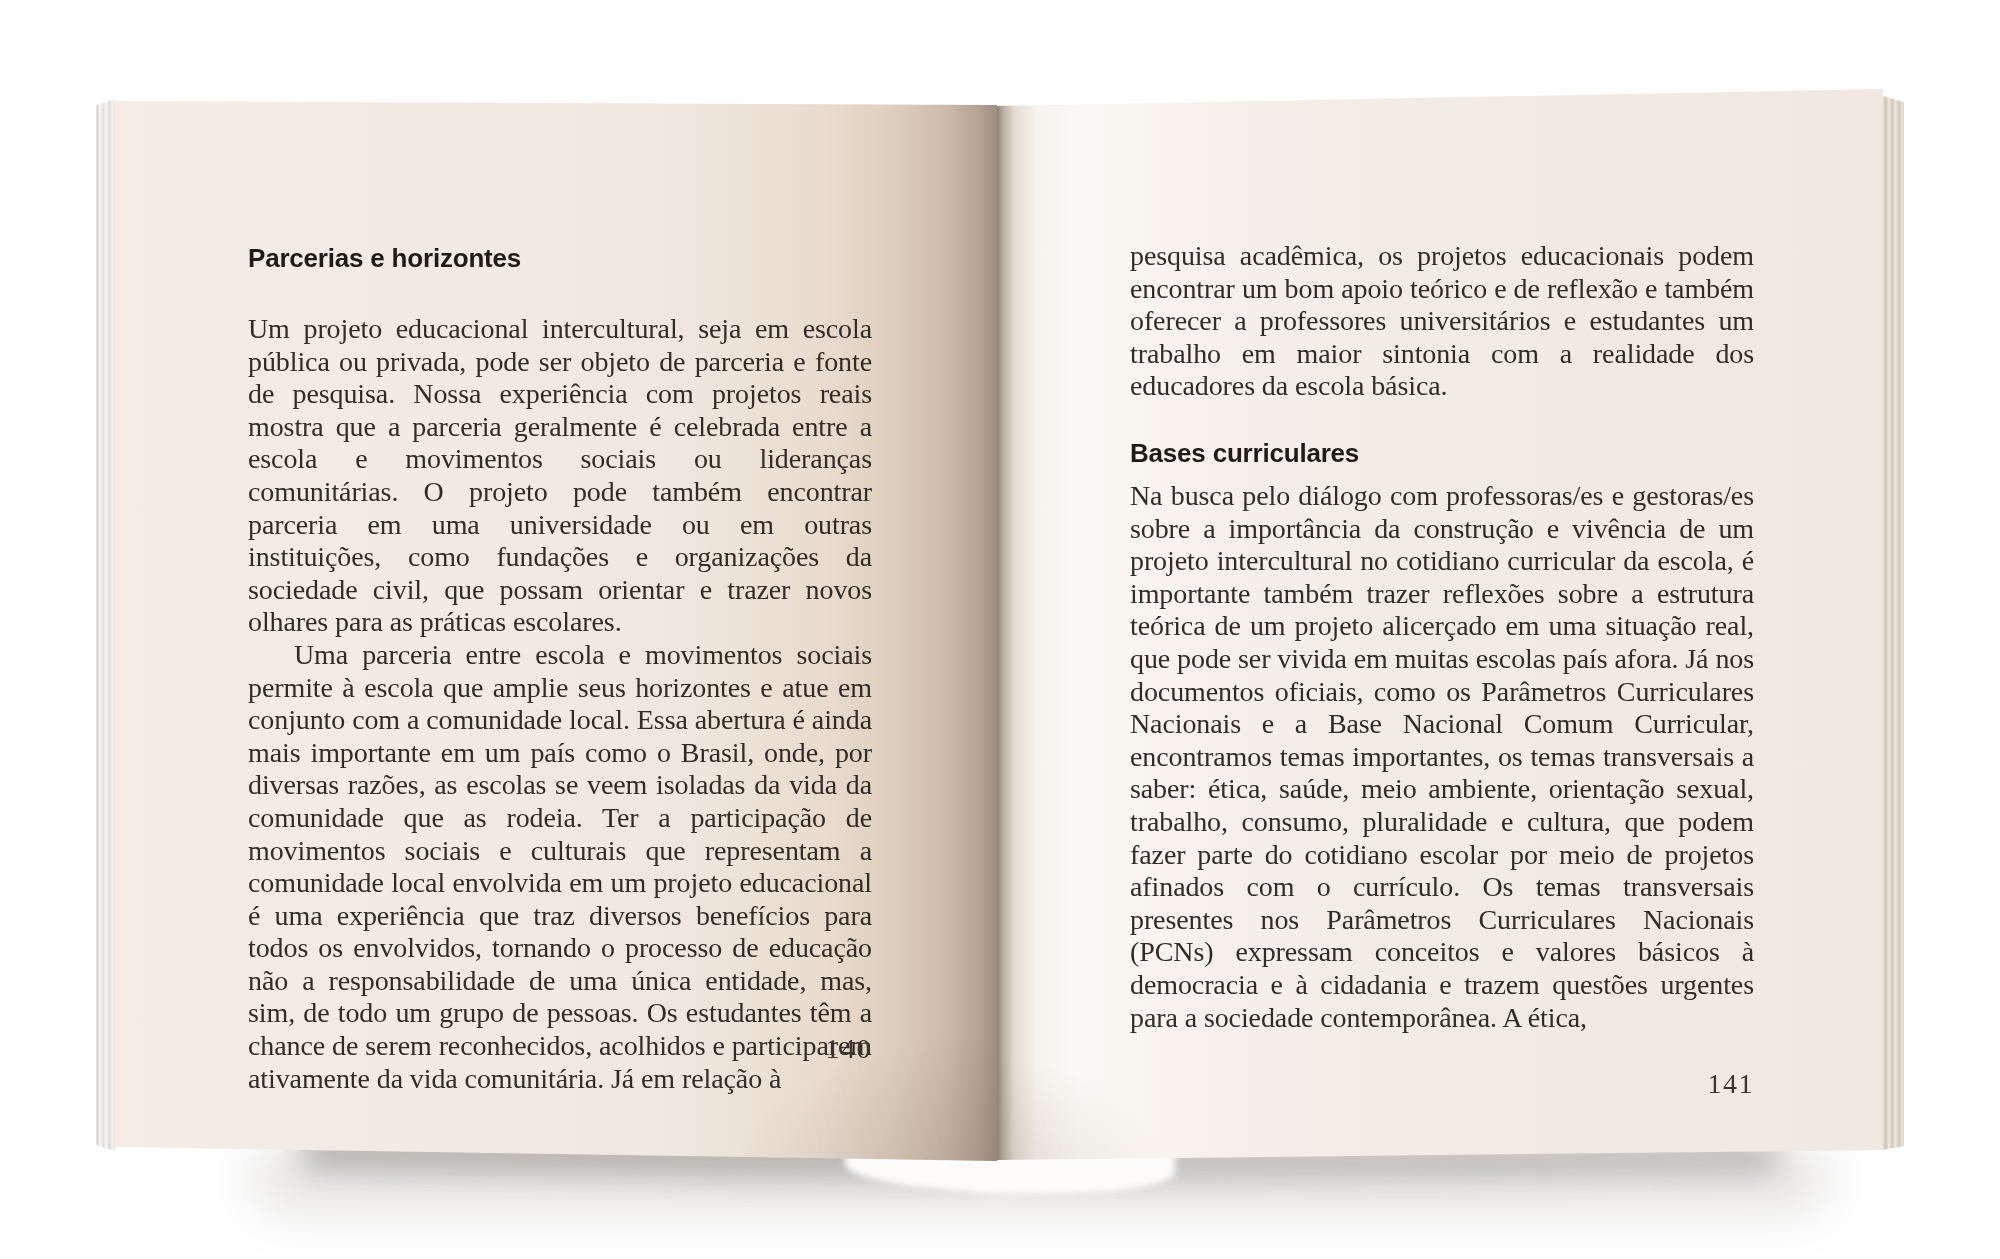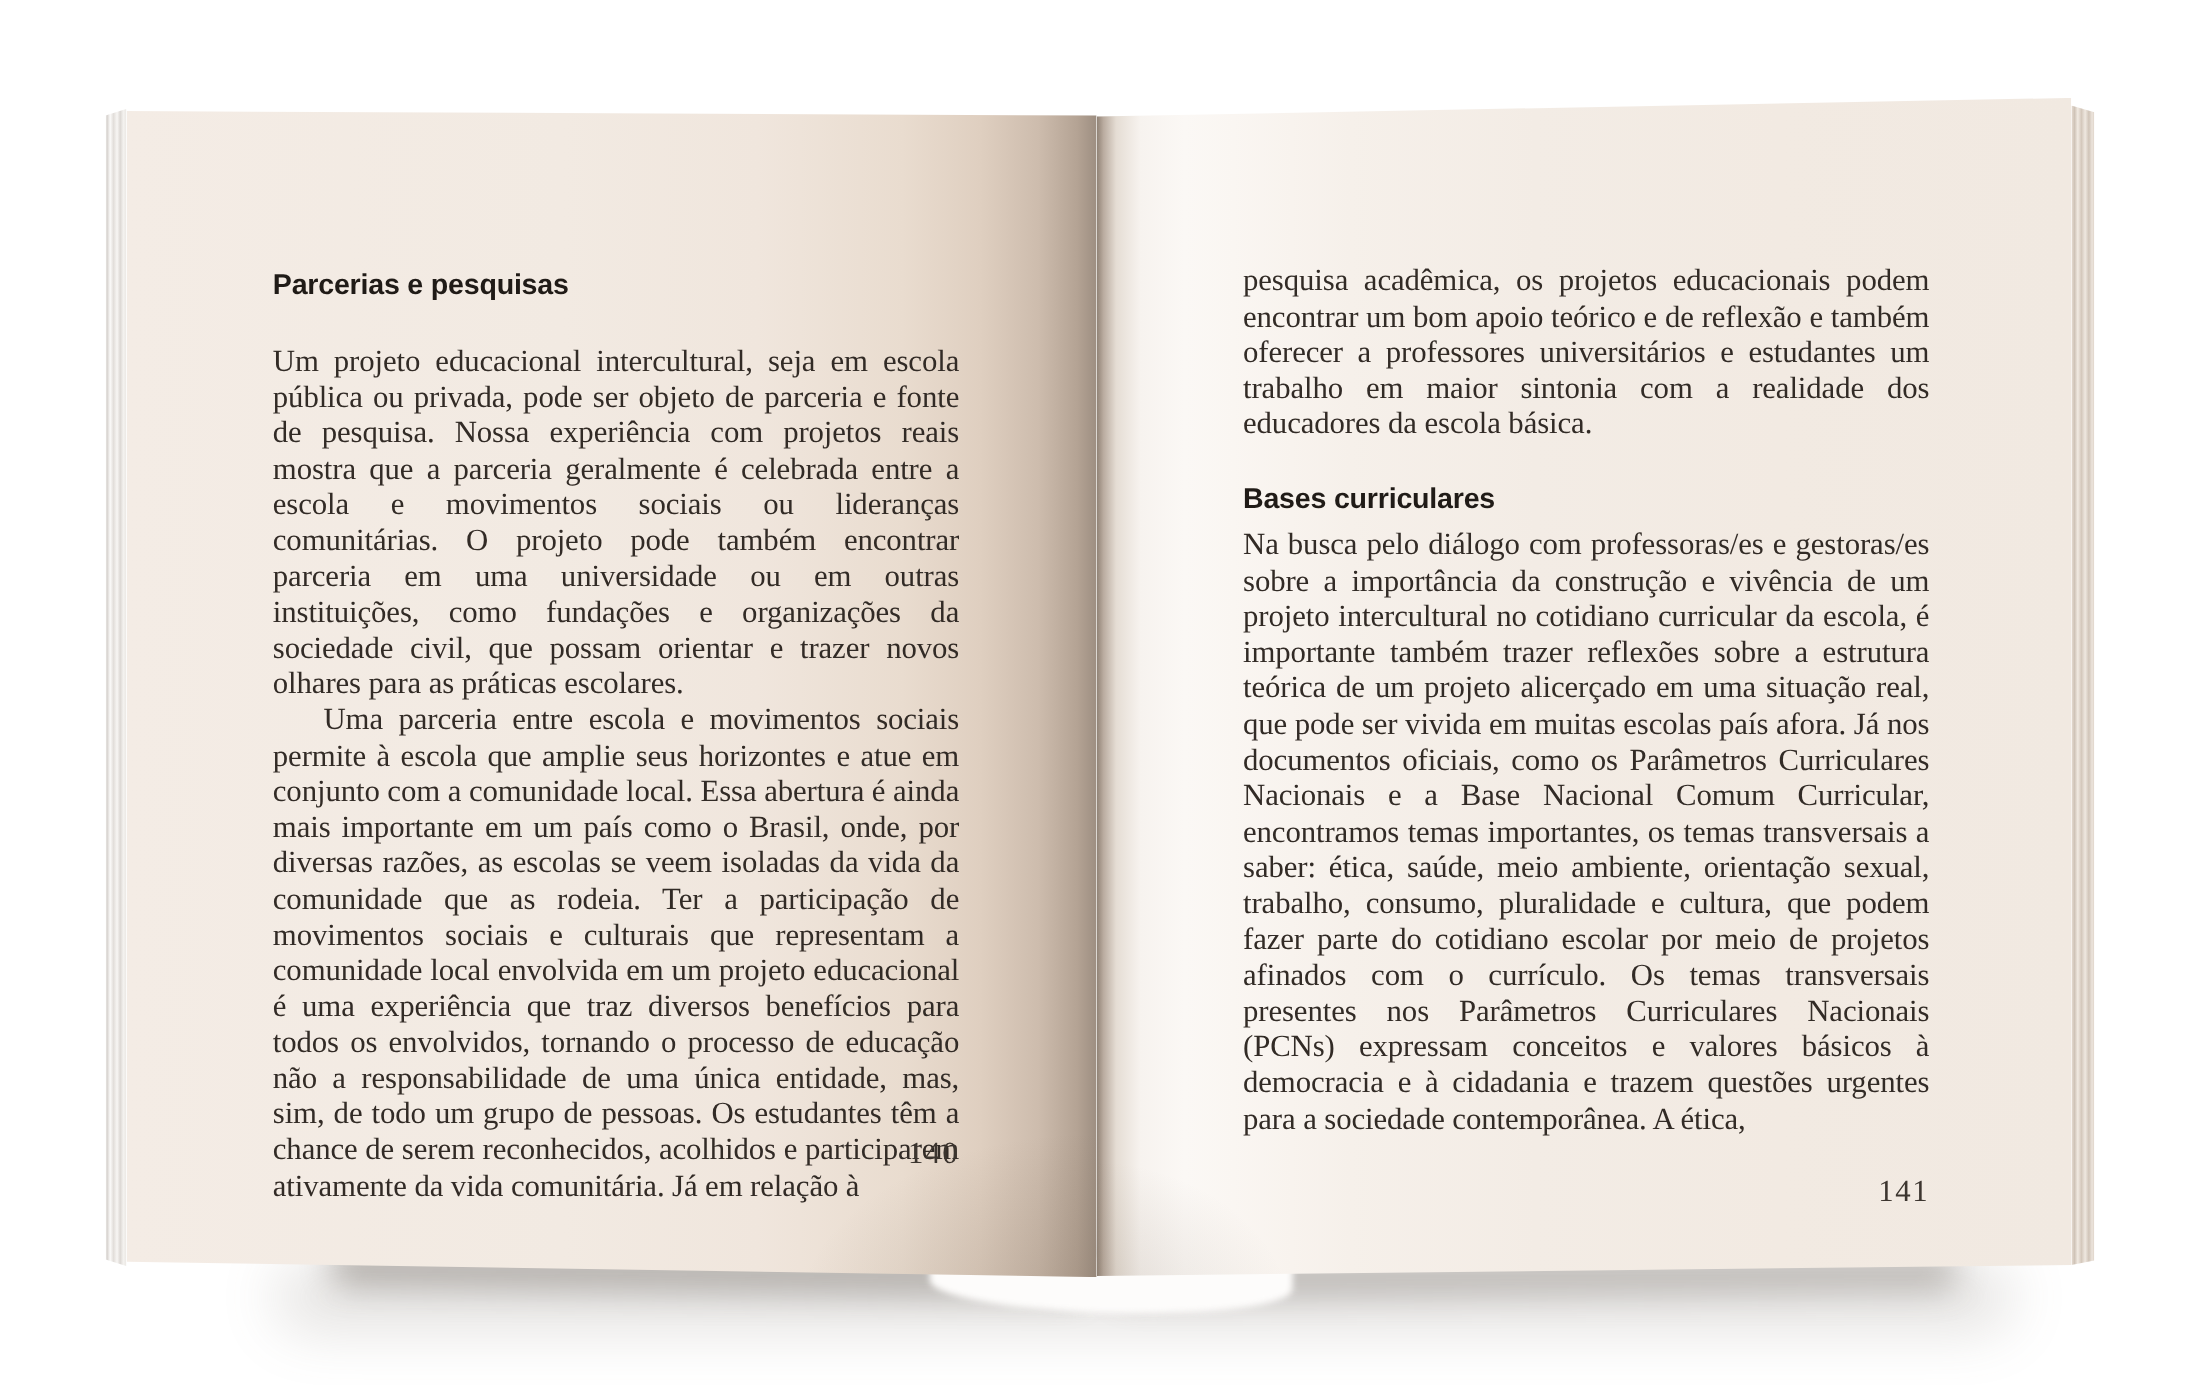--- a/index.html
+++ b/index.html
@@ -128,21 +128,21 @@
   <div class="shadow s-wide"></div>
   <div class="shadow s-left"></div>
   <div class="shadow s-right"></div>
   <div class="shadow s-gutter"></div>
   <div class="under-sliver"></div>
 
   <div class="edge-left"></div>
   <div class="edge-right"></div>
 
   <div class="page page-left">
-    <h2 class="heading">Parcerias e pesquisas</h2>
+    <h2 class="heading">Parcerias e horizontes</h2>
     <div class="body">
       <p>Um projeto educacional intercultural, seja em escola pública ou privada, pode ser objeto de parceria e fonte de pesquisa. Nossa experiência com projetos reais mostra que a parceria geralmente é celebrada entre a escola e movimentos sociais ou lideranças comunitárias. O projeto pode também encontrar parceria em uma universidade ou em outras instituições, como fundações e organizações da sociedade civil, que possam orientar e trazer novos olhares para as práticas escolares.</p>
       <p class="indent">Uma parceria entre escola e movimentos sociais permite à escola que amplie seus horizontes e atue em conjunto com a comunidade local. Essa abertura é ainda mais importante em um país como o Brasil, onde, por diversas razões, as escolas se veem isoladas da vida da comunidade que as rodeia. Ter a participação de movimentos sociais e culturais que representam a comunidade local envolvida em um projeto educacional é uma experiência que traz diversos benefícios para todos os envolvidos, tornando o processo de educação não a responsabilidade de uma única entidade, mas, sim, de todo um grupo de pessoas. Os estudantes têm a chance de serem reconhecidos, acolhidos e participarem ativamente da vida comunitária. Já em relação à</p>
     </div>
     <div class="pagenum">140</div>
   </div>
 
   <div class="page page-right">
     <div class="body body-top">
       <p>pesquisa acadêmica, os projetos educacionais podem encontrar um bom apoio teórico e de reflexão e também oferecer a professores universitários e estudantes um trabalho em maior sintonia com a realidade dos educadores da escola básica.</p>

